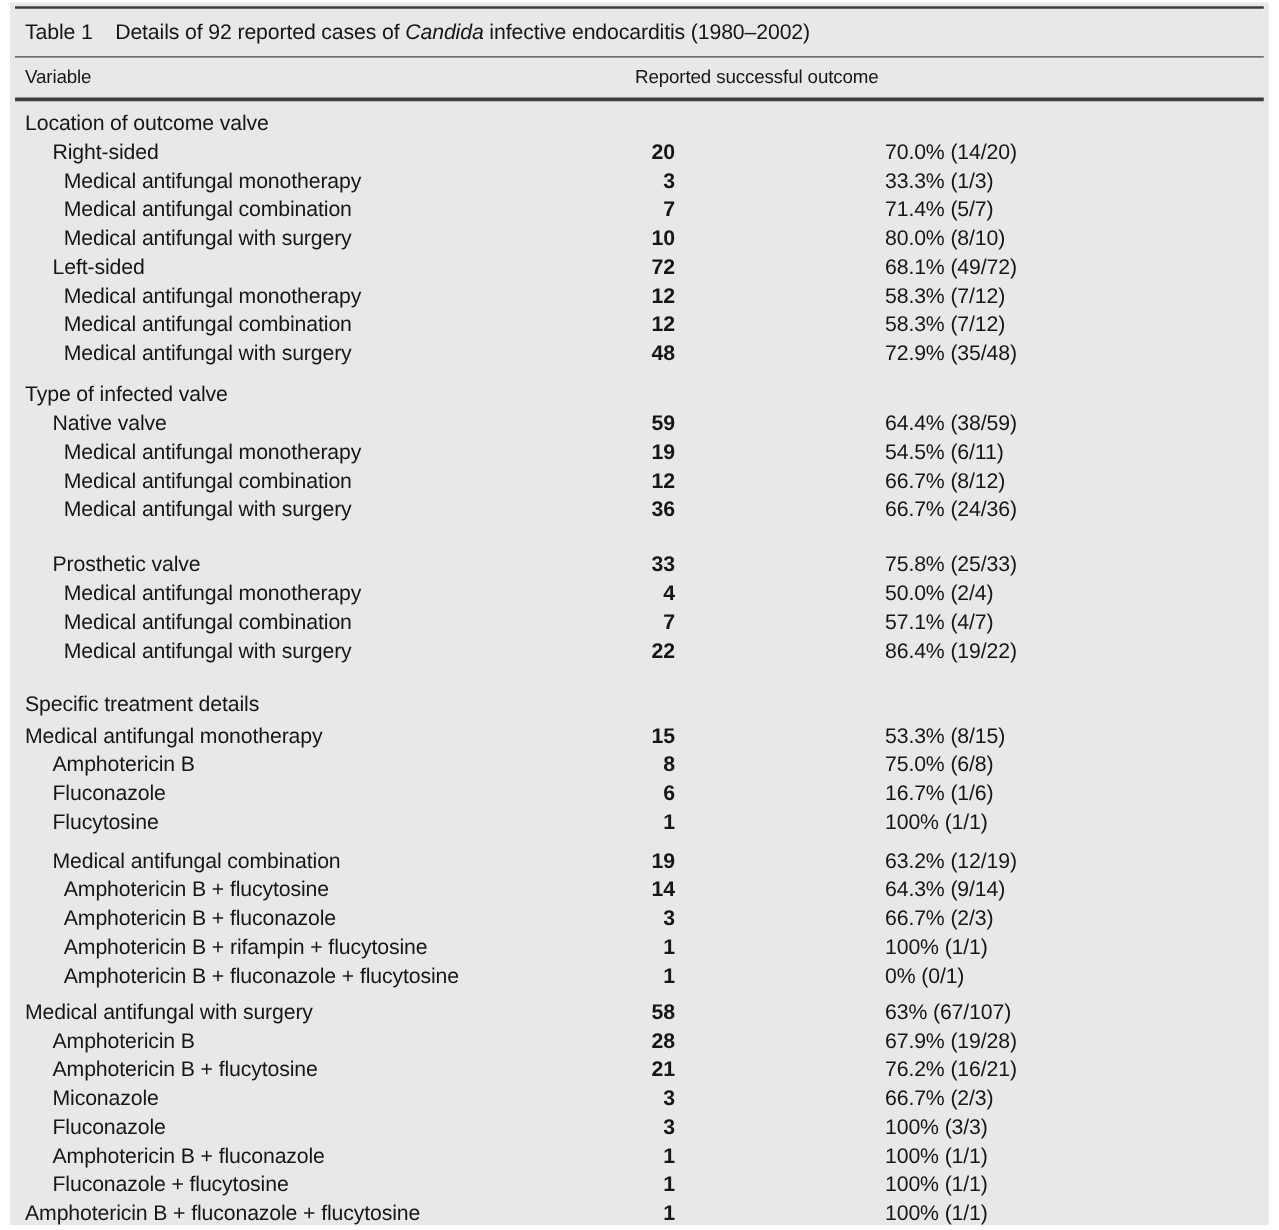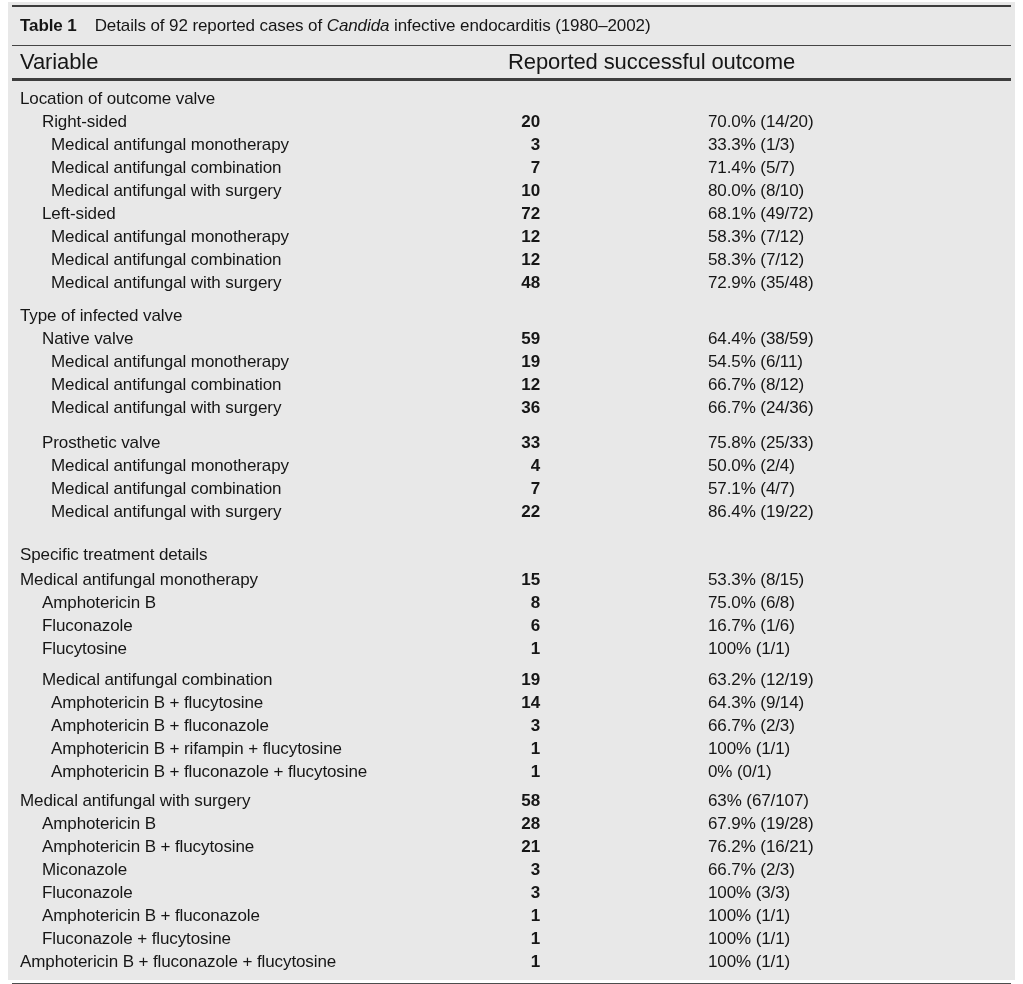--- a/index.html
+++ b/index.html
@@ -26,28 +26,28 @@
   .rule-head   { height: 3px; }
   .rule-bottom { height: 2px; background: #4d4d4d; margin-top: 10px; }
 
   .caption-row {
     height: 38px;
     line-height: 38px;
     font-size: 17px;
     letter-spacing: -0.1px;
     white-space: nowrap;
   }
-  .caption-label { font-weight: bold; margin-right: 18px; }
+  .caption-label { font-weight: normal; margin-right: 18px; }
   .caption-italic { font-style: italic; }
 
   .header-row {
     display: flex;
     height: 32px;
     line-height: 32px;
-    font-size: 22px;
+    font-size: 15px;
     letter-spacing: -0.1px;
   }
   .c1 { width: 488px; }
   .c2 { width: 200px; }
   .c3 { flex: 1; }
 
   .tbody { margin-top: 6px; }
   .row {
     display: flex;
     line-height: 23px;
@@ -147,21 +147,21 @@
       <div class="row">
         <div class="c1 ind2">Medical antifungal combination</div>
         <div class="c2"><span class="num">12</span></div>
         <div class="c3">66.7% (8/12)</div>
       </div>
       <div class="row">
         <div class="c1 ind2">Medical antifungal with surgery</div>
         <div class="c2"><span class="num">36</span></div>
         <div class="c3">66.7% (24/36)</div>
       </div>
-      <div class="row" style="margin-top: 12px;">
+      <div class="row" style="margin-top: 21px;">
         <div class="c1 ind1">Prosthetic valve</div>
         <div class="c2"><span class="num">33</span></div>
         <div class="c3">75.8% (25/33)</div>
       </div>
       <div class="row">
         <div class="c1 ind2">Medical antifungal monotherapy</div>
         <div class="c2"><span class="num">4</span></div>
         <div class="c3">50.0% (2/4)</div>
       </div>
       <div class="row">

